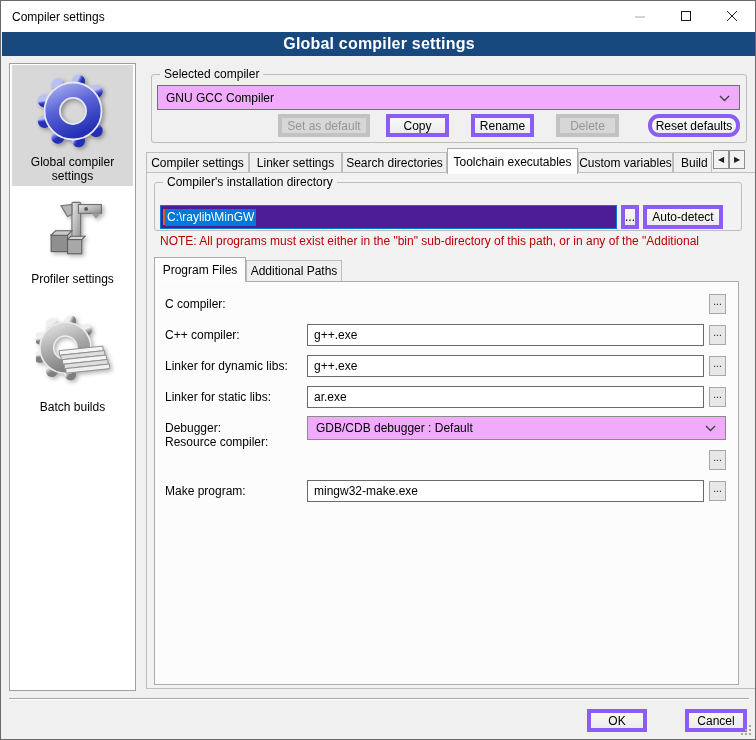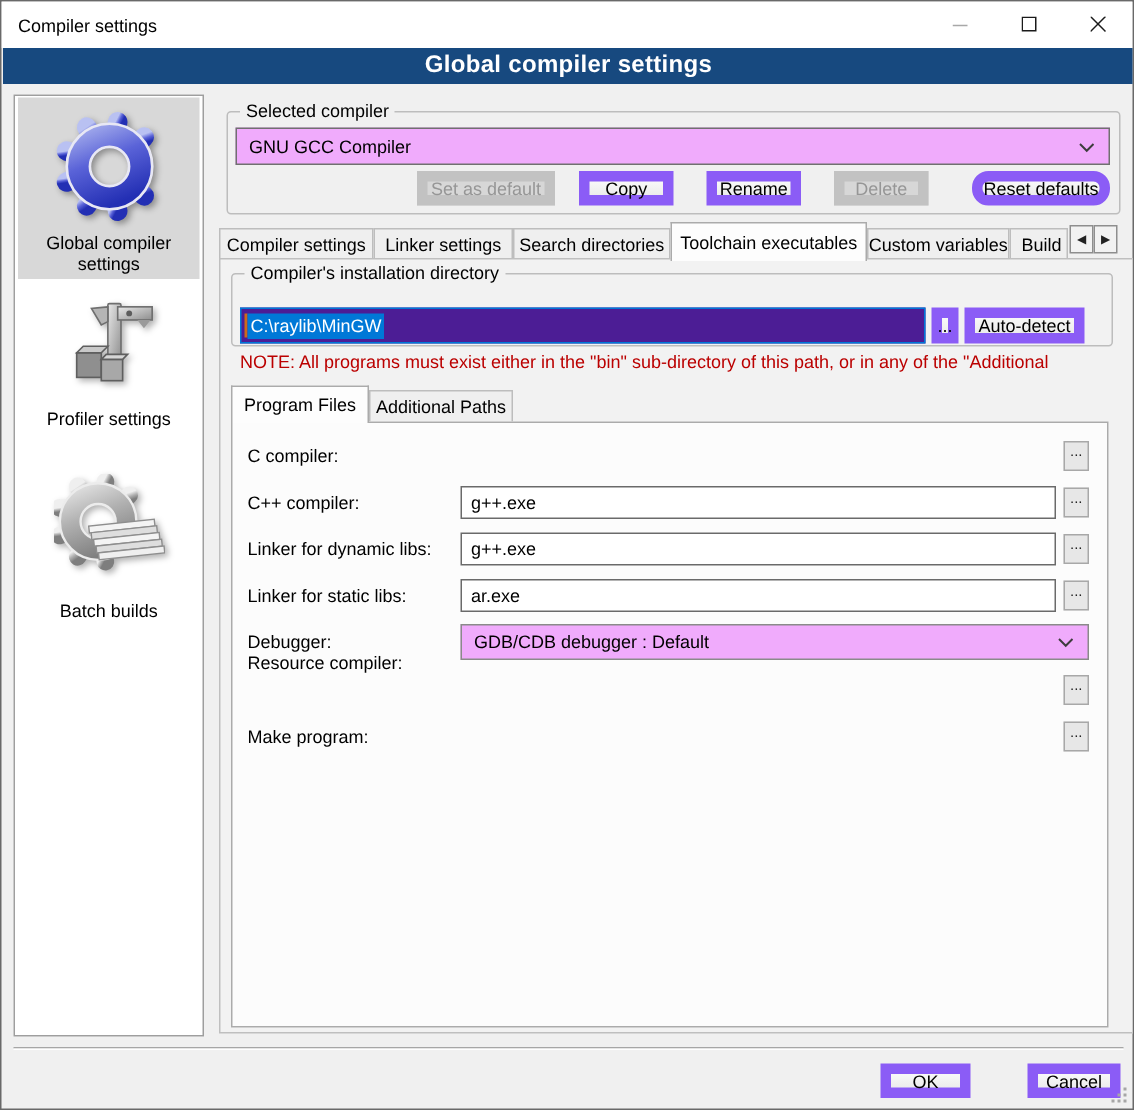--- a/index.html
+++ b/index.html
@@ -34,21 +34,21 @@
   .groupbox { position:absolute; border:1px solid #bdbdbd; border-radius:3px; }
   .legend { position:absolute; top:-8px; left:8px; padding:0 4px; font-size:12px; background:#f0f0f0; }
   .gb-compiler { left:150px; top:73px; width:596px; height:69px; }
 
   .combo { position:absolute; background:#f0abfc; border:1px solid #707070;
            display:flex; align-items:center; padding:0 8px; }
   .combo .chev { position:absolute; right:9px; top:50%; margin-top:-3px; }
   .combo-main { left:156px; top:84px; width:583px; height:25px; }
 
   .btn { position:absolute; height:23px; background:linear-gradient(#f8f8f8,#ececec);
-         border:7px solid #8b5cf6; font-size:12px; display:flex; align-items:center;
+         border:4px solid #8b5cf6; font-size:12px; display:flex; align-items:center;
          justify-content:center; cursor:default; }
   .btn.disabled { background:#d7d7d7; border-color:#c2c2c2; color:#969696; }
 
   
   .tabrow { position:absolute; left:145px; top:147px; height:25px; }
   .tab { position:absolute; top:4px; height:21px; background:#efefef; border:1px solid #bdbdbd;
          border-bottom:none; display:flex; align-items:center; justify-content:center;
          white-space:nowrap; overflow:hidden; }
   .tab.active { top:0; height:26px; background:#fdfdfd; border-color:#ababab; z-index:5; }
   .tab-scroll { position:absolute; top:2px; width:16px; height:19px; background:#f2f2f2;
@@ -281,20 +281,21 @@
         <span>GDB/CDB debugger : Default</span>
         <svg class="chev" width="11" height="7">
           <polyline points="1,1 5.5,5.5 10,1" fill="none" stroke="#3c3c3c" stroke-width="1.3"></polyline>
         </svg>
       </div>
 
       <span class="frow-label" style="top:153px;">Resource compiler:</span>
       <div class="browse-btn" style="top:168px;">...</div>
 
       <span class="frow-label" style="top:202px;">Make program:</span>
+      <input class="field-input" style="top: 198px;" readonly="" value="mingw32-make.exe">
       <div class="browse-btn" style="top:199px;">...</div>
     </div>
   </div>
 
   <div class="footer-divider"></div>
   <div class="btn btn-ok">OK</div>
   <div class="btn btn-cancel">Cancel</div>
 
   <svg class="grip" width="12" height="12">
     <g fill="#a6a6a6">

